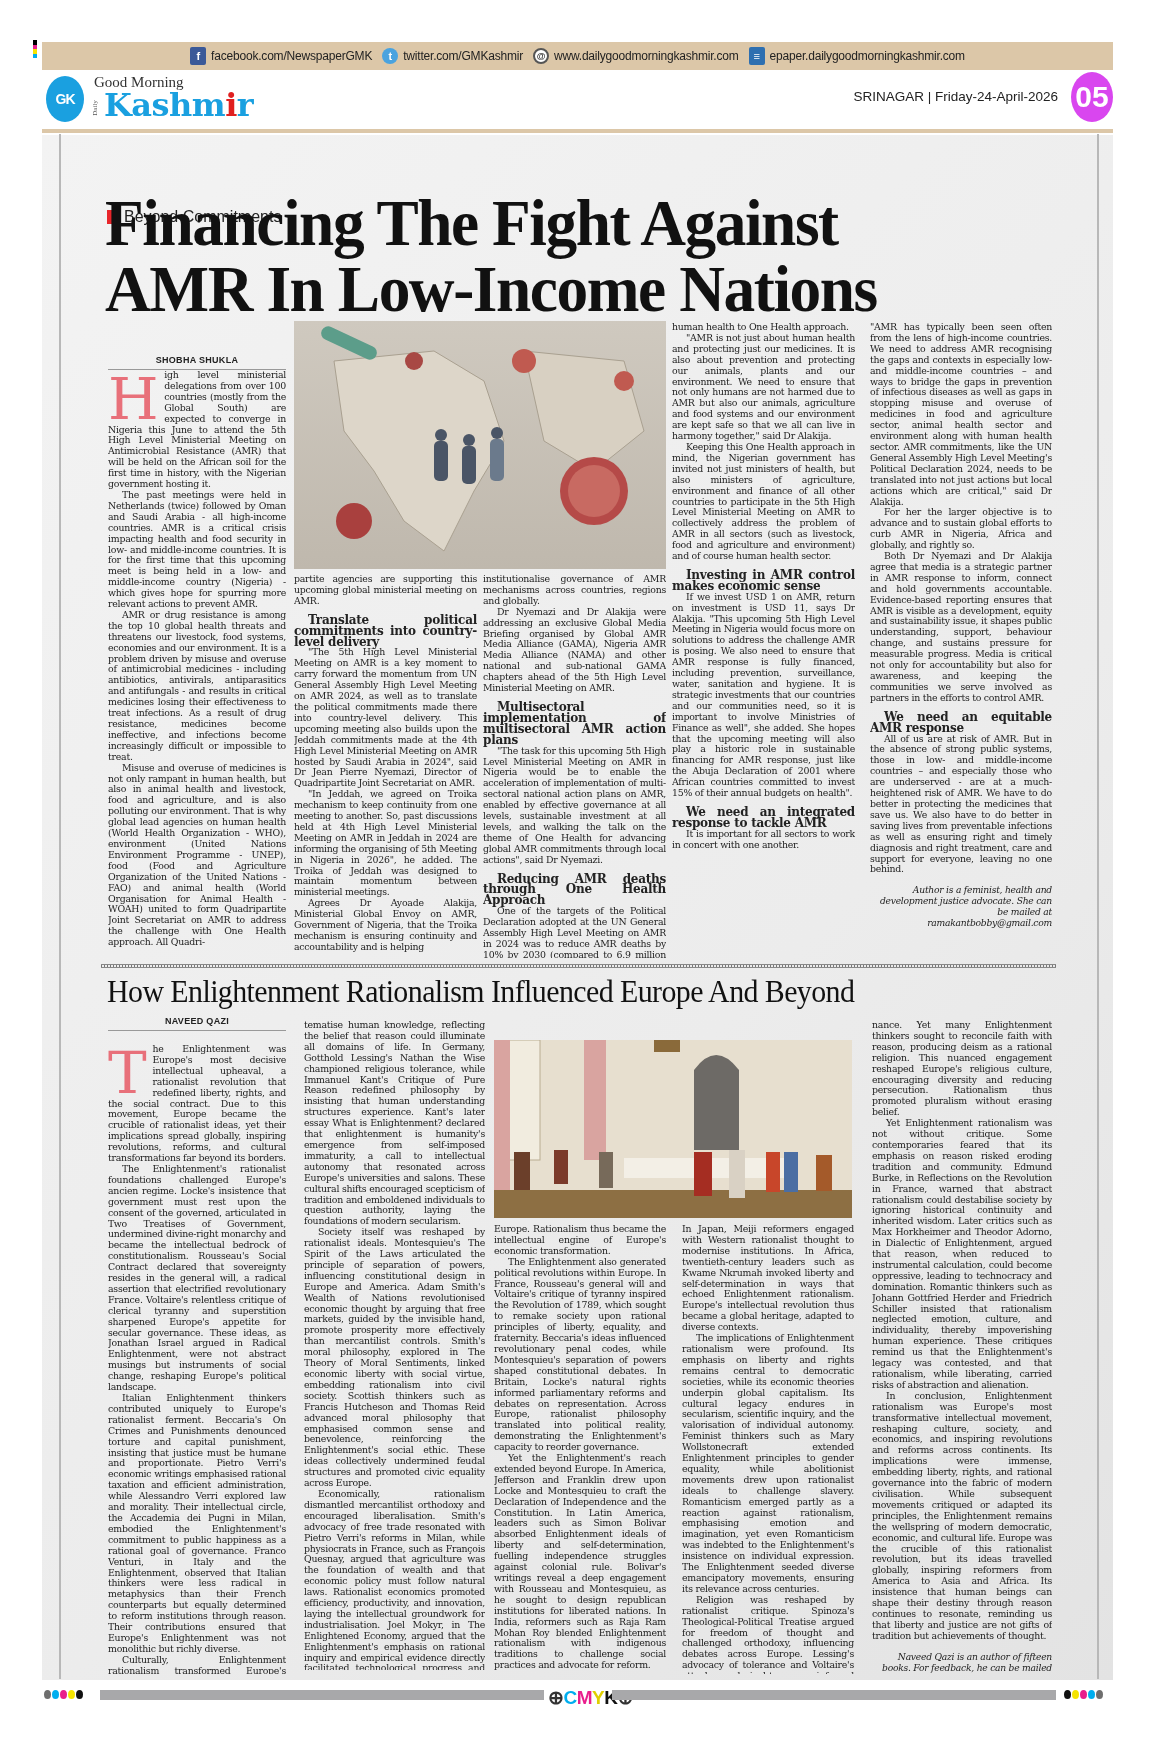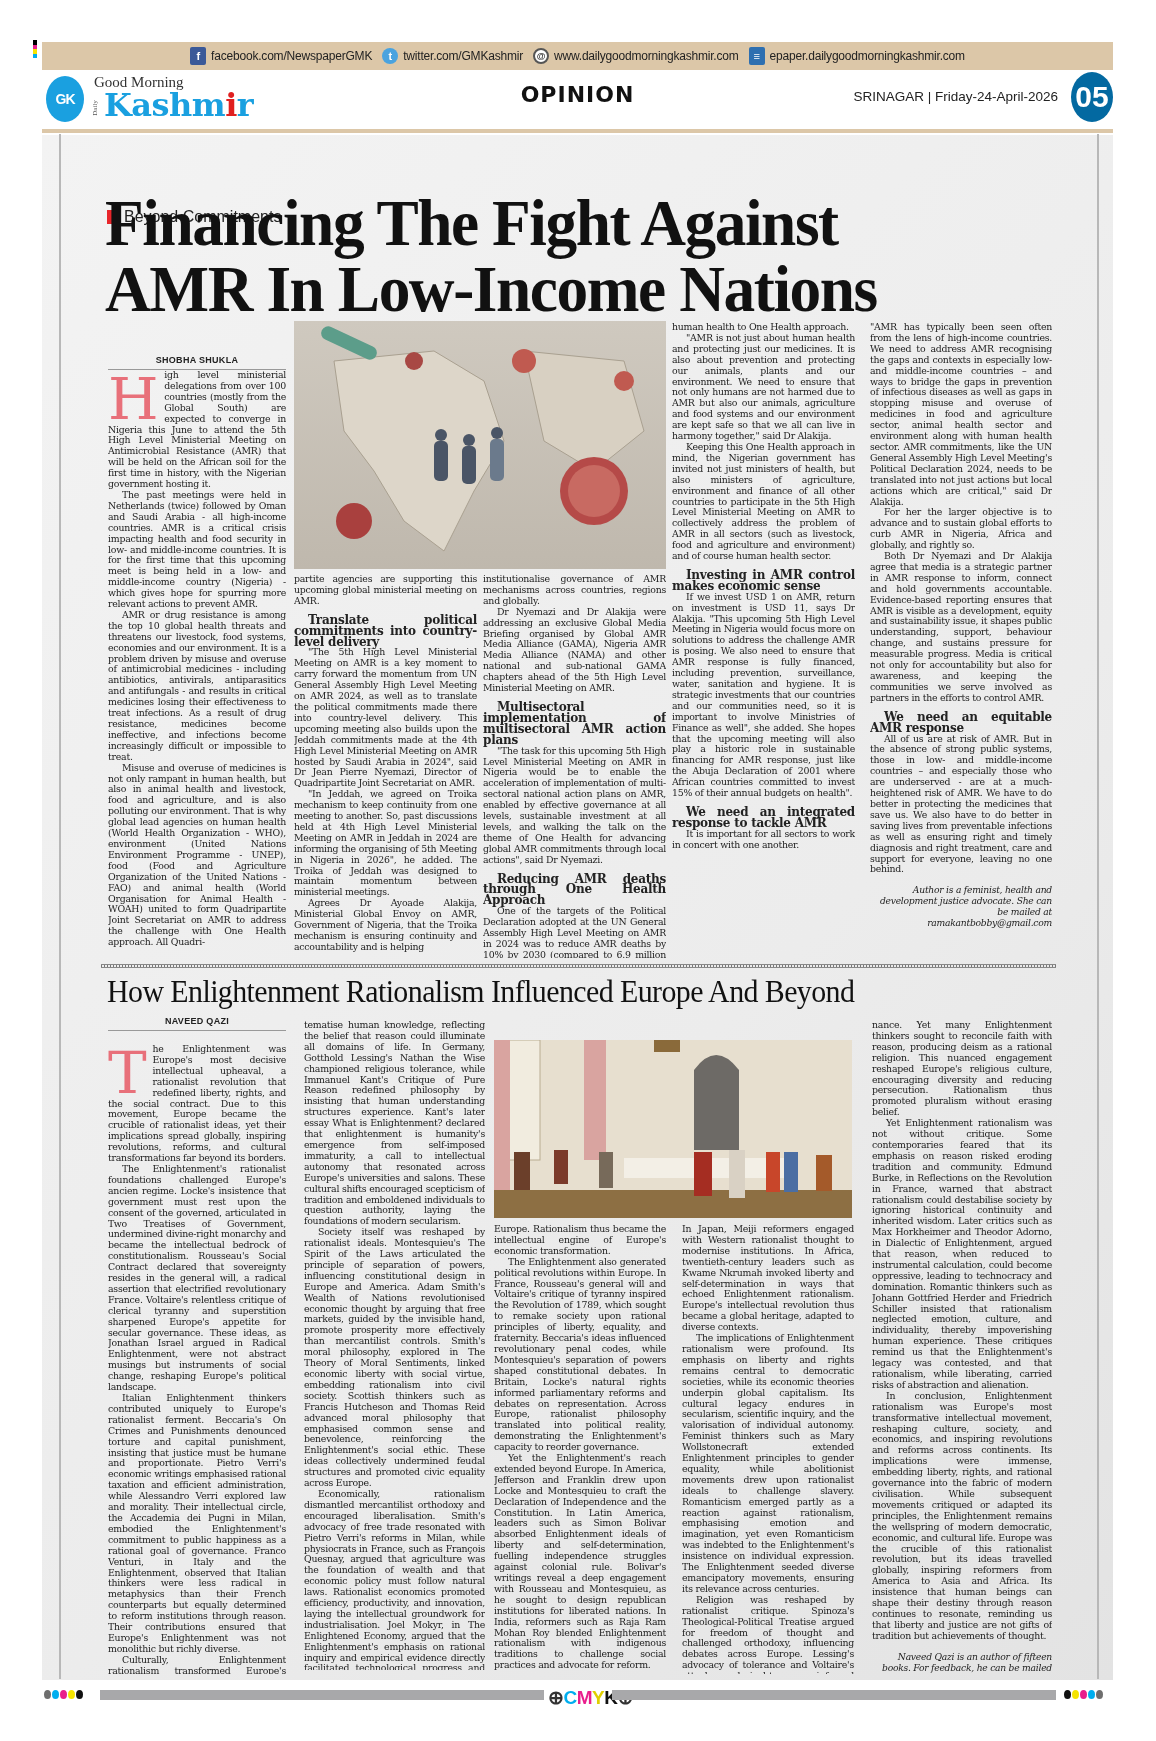--- a/index.html
+++ b/index.html
@@ -24,21 +24,21 @@
   .logo-circle { position: absolute; left: 4px; top: 4px; width: 38px; height: 46px; border-radius: 50%;
     background: #1aa0e0; color: #fff; font-family: "Liberation Sans", sans-serif; font-weight: bold; font-size: 14px;
     display: flex; align-items: center; justify-content: center; letter-spacing: -1px; }
   .logo-gm { position: absolute; left: 52px; top: 2px; font-family: "Liberation Serif", serif; font-size: 15px; color: #333; }
   .logo-daily { position: absolute; left: 45px; top: 32px; font-size: 7px; color: #555; transform: rotate(-90deg); font-family: "Liberation Serif", serif; }
   .logo-kashmir { position: absolute; left: 54px; top: 14px; font-family: "DejaVu Serif", serif; font-weight: bold; font-size: 32px; color: #1aa0e0; letter-spacing: -0.5px; margin-left: 8px; }
   .logo-kashmir .dot { color: #e02020; }
   .section-title { position: absolute; left: 0; right: 0; top: 10px; text-align: center;
     font-family: "DejaVu Sans", sans-serif; font-weight: bold; font-size: 22px; letter-spacing: 1px; color: #111; }
   .dateline { position: absolute; right: 55px; top: 17px; font-family: "Liberation Sans", sans-serif; font-size: 13.5px; color: #222; }
-  .page-num { position: absolute; right: 0; top: 0; width: 42px; height: 50px; border-radius: 50%; background: #0369a1;
+  .page-num { position: absolute; right: 0; top: 0; width: 42px; height: 50px; border-radius: 50%; background: #d946ef;
     color: #fff; font-family: "Liberation Sans", sans-serif; font-weight: bold; font-size: 30px; display: flex; align-items: center; justify-content: center; }
   .mast-rule { position: absolute; left: 42px; top: 129px; width: 1071px; height: 4px; background: #dcc7a8; }
 
   .content-panel { position: absolute; left: 42px; top: 135px; width: 1071px; height: 1545px;
     background: linear-gradient(135deg, #f3f3f3 0%, #ececec 60%, #e3e3e3 100%); }
   .frame { position: absolute; left: 59px; top: 134px; width: 1040px; height: 1545px; border-left: 2px solid #b8b8b8; border-right: 2px solid #b8b8b8; }
 
   .kicker { position: absolute; left: 107px; top: 171px; display: flex; align-items: center; gap: 6px;
     font-family: "Liberation Sans", sans-serif; font-size: 16px; color: #222; margin-top: 37px; }
   .kicker-square { width: 11px; height: 14px; background: #e8262b; }
@@ -92,21 +92,20 @@
     <span class="soc-icon ep">≡</span>
     <span>epaper.dailygoodmorningkashmir.com</span>
   </div>
 </div>
 
 <div class="masthead">
   <div class="logo-circle">GK</div>
   <div class="logo-gm">Good Morning</div>
   <div class="logo-daily">Daily</div>
   <div class="logo-kashmir"><span>Kashm</span><span class="dot">i</span><span>r</span></div>
-  <div class="section-title">OPINION</div>
   <div class="dateline">SRINAGAR | Friday-24-April-2026</div>
   <div class="page-num">05</div>
 </div>
 <div class="mast-rule"></div>
 
 <div class="content-panel"></div>
 <div class="frame"></div>
 
 <div class="kicker">
   <span class="kicker-square"></span>

